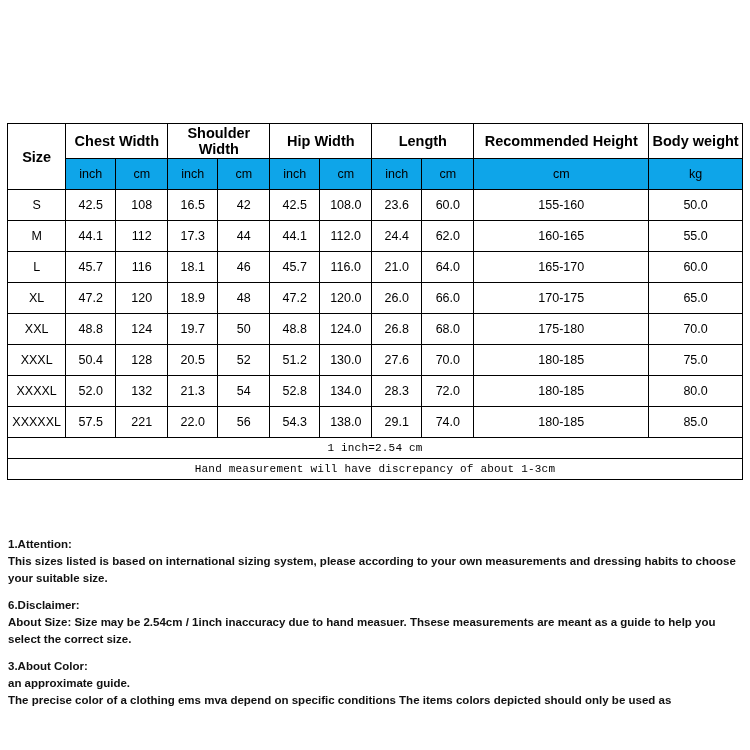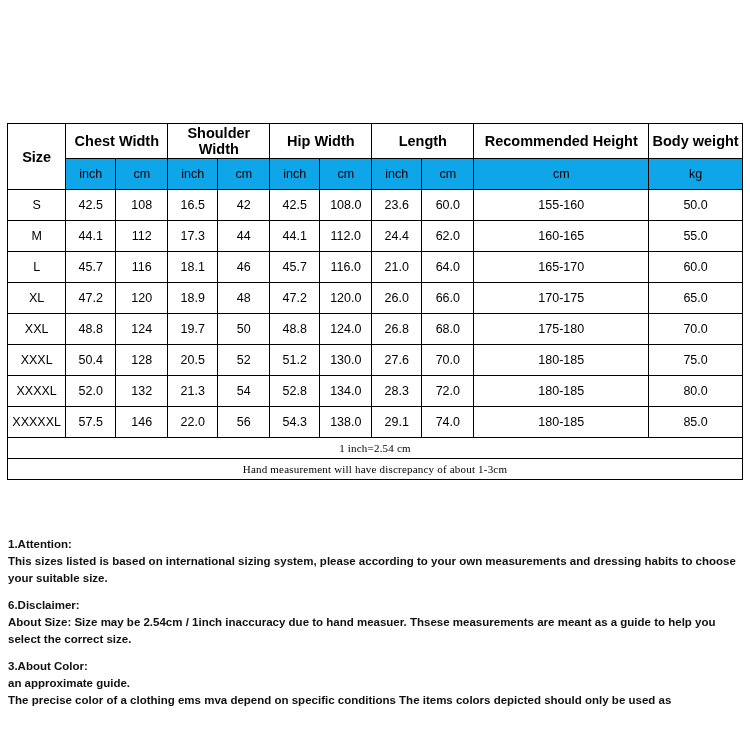--- a/index.html
+++ b/index.html
@@ -57,21 +57,21 @@
     height: 30px;
     font-size: 12.5px;
     padding: 0;
   }
   tr.data-row td.size-cell {
     font-size: 12.5px;
   }
   .note-row td {
     height: 20px;
     font-size: 11px;
-    font-family: Liberation Serif, serif;
+    font-family: Liberation Mono, monospace;
     letter-spacing: 0.2px;
     text-align: center;
     padding: 0;
   }
   .notes {
     position: absolute;
     left: 8px;
     top: 536px;
     width: 740px;
     font-size: 11.5px;
@@ -224,21 +224,21 @@
           <td>52.8</td>
           <td>134.0</td>
           <td>28.3</td>
           <td>72.0</td>
           <td>180-185</td>
           <td>80.0</td>
         </tr>
         <tr class="data-row">
           <td class="size-cell">XXXXXL</td>
           <td>57.5</td>
-          <td>146</td>
+          <td>221</td>
           <td>22.0</td>
           <td>56</td>
           <td>54.3</td>
           <td>138.0</td>
           <td>29.1</td>
           <td>74.0</td>
           <td>180-185</td>
           <td>85.0</td>
         </tr>
 

